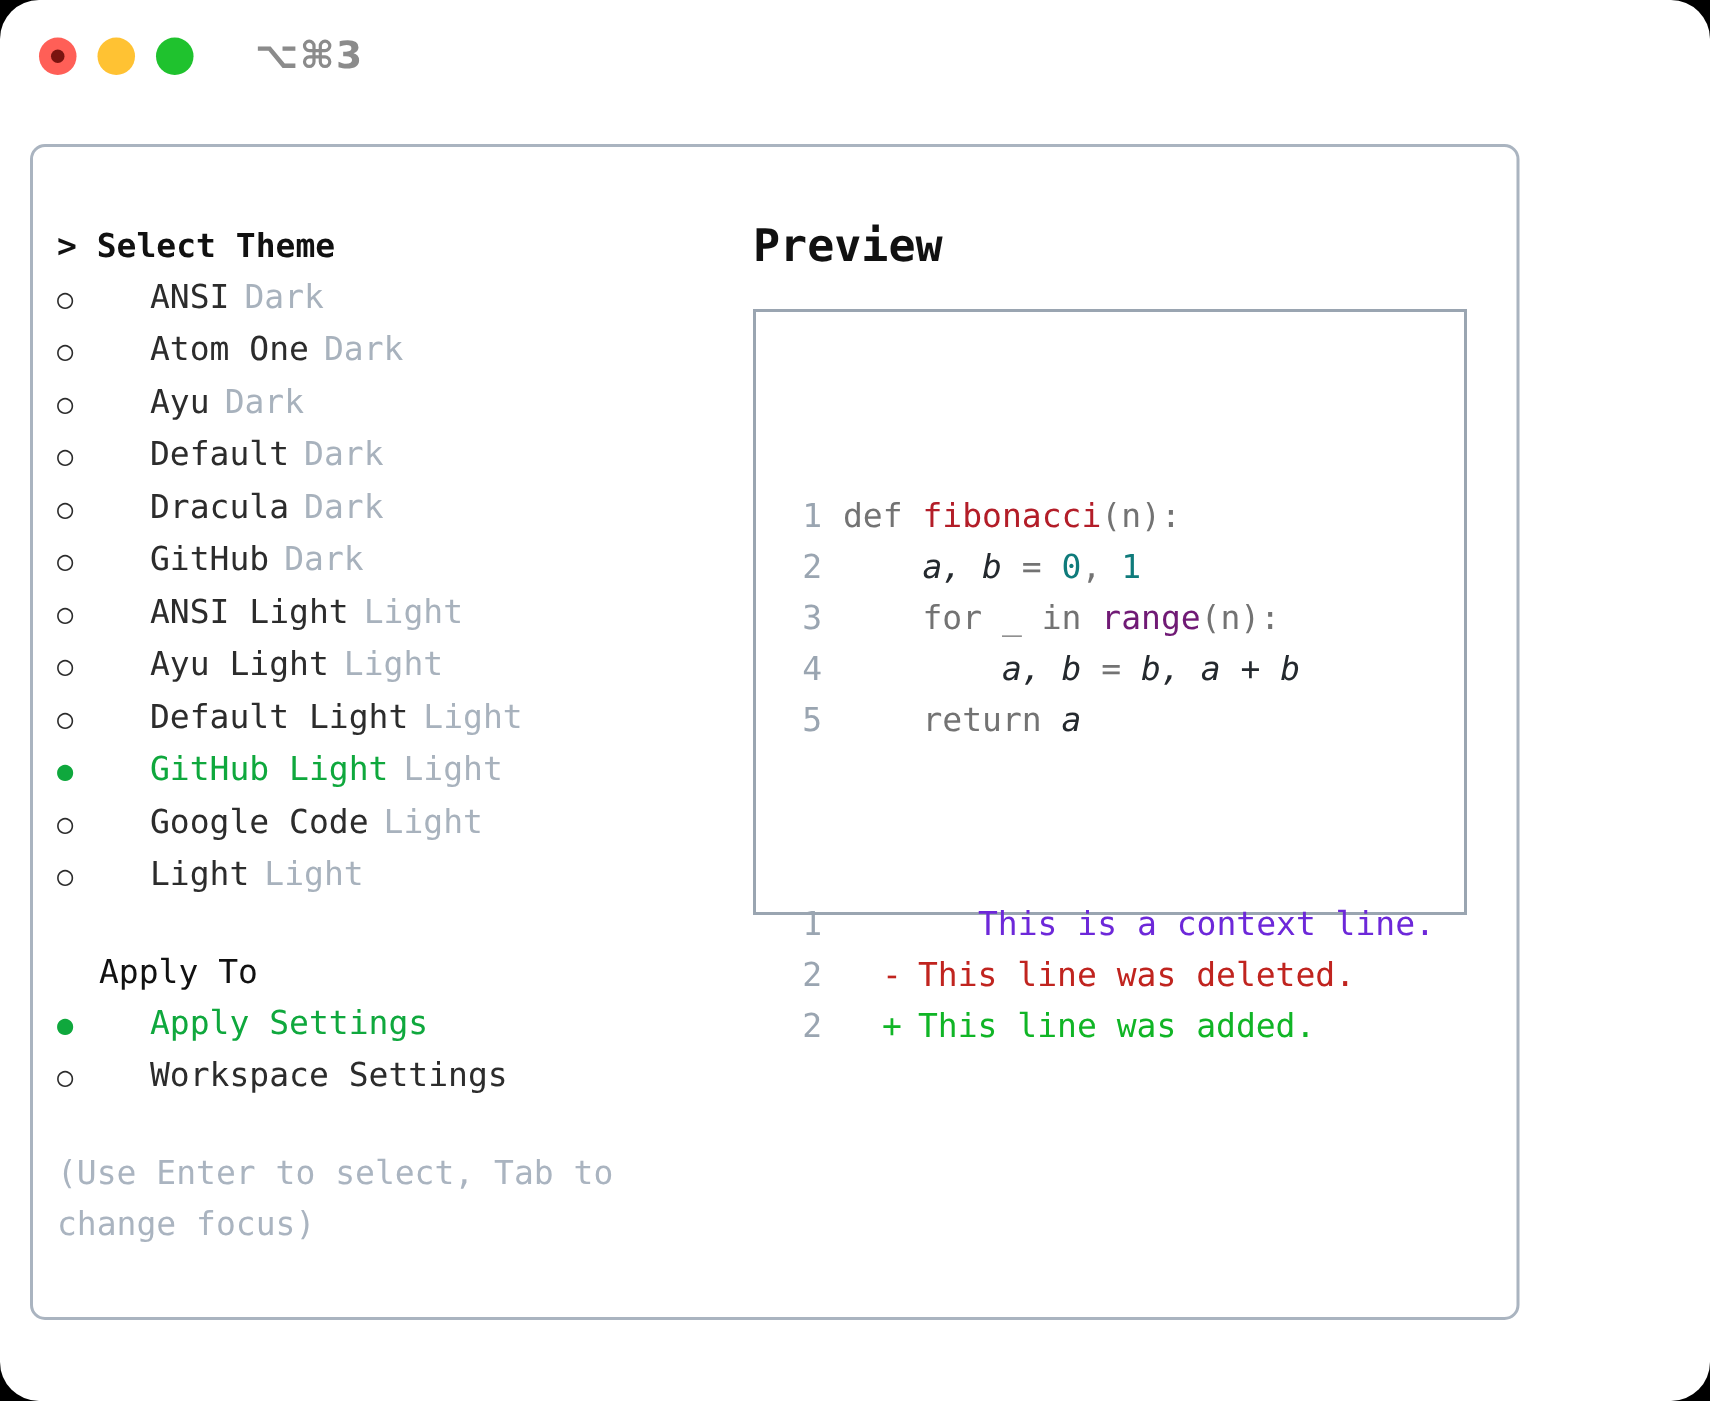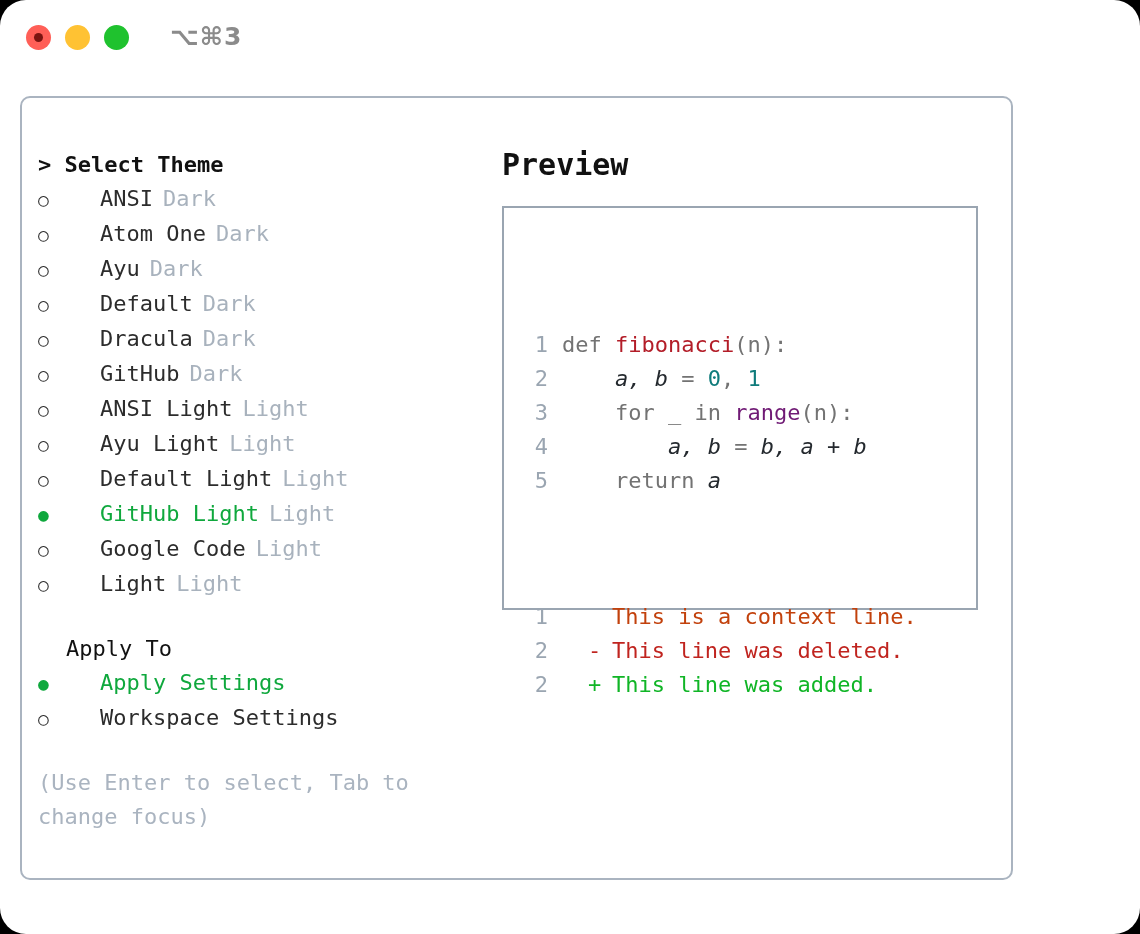--- a/index.html
+++ b/index.html
@@ -187,21 +187,21 @@
   .tok-num    { color: #0f7b7b; }
   .tok-builtin{ color: #701a75; }
 
   .diff-block { margin-top: 34px; }
   .mark {
     width: 24px;
     flex: 0 0 24px;
     text-align: left;
     padding-left: 26px;
   }
-  .diff-ctx  { color: #c2410c; }
+  .diff-ctx  { color: #6d28d9; margin-left: 40px; }
   .diff-del  { color: #c0241f; }
   .diff-add  { color: #10b526; }
   .mark-del  { color: #c0241f; }
   .mark-add  { color: #10b526; }
   .mark-ctx  { color: #7d848c; }
 </style>
 </head>
 <body>
 
 <div class="window">

